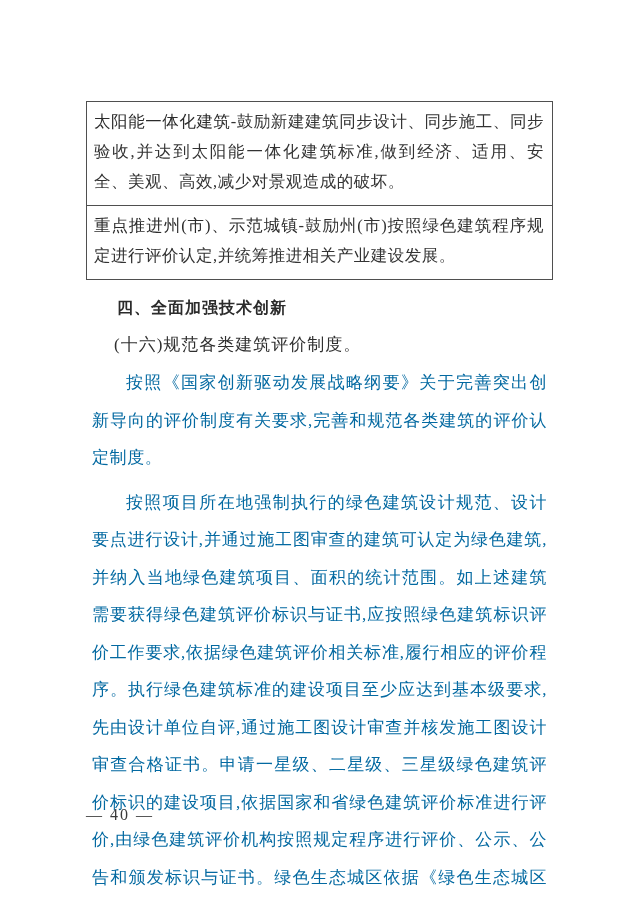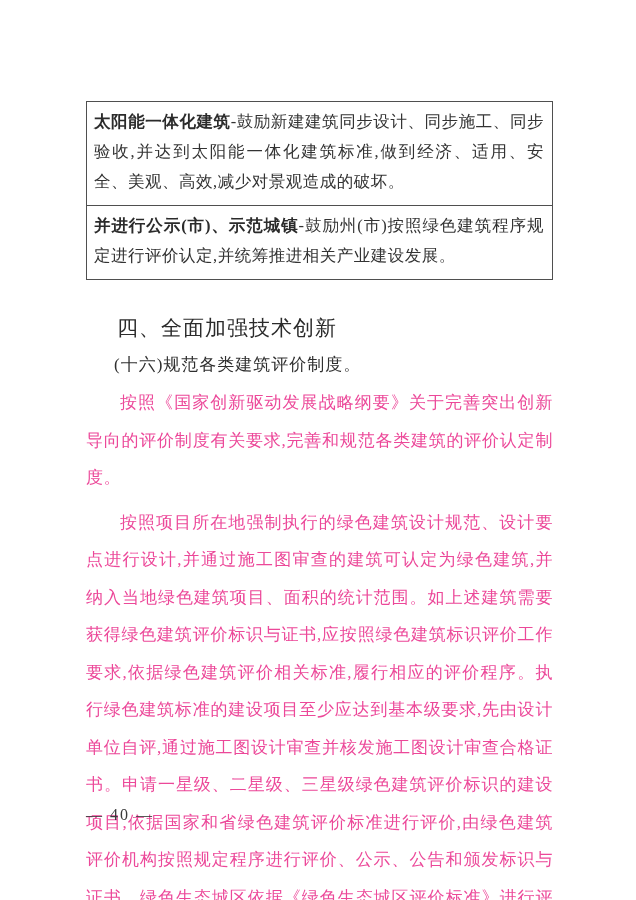--- a/index.html
+++ b/index.html
@@ -31,56 +31,56 @@
     padding: 5px 8px 8px 7px;
     font-size: 16.5px;
     line-height: 30px;
     text-align: justify;
     letter-spacing: 0.5px;
   }
   .summary-row + .summary-row {
     border-top: 1px solid #4f4f4f;
   }
   .summary-term {
-    font-weight: bold;
+    font-weight: normal;
     color: #2b2b2b;
   }
   .summary-desc {
     font-weight: normal;
   }
   
   .section-heading {
-    margin-top: 36px;
+    margin-top: 16px;
     padding-left: 31px;
     font-family: "Liberation Sans", "DejaVu Sans", sans-serif;
-    font-weight: normal;
-    font-size: 21px;
+    font-weight: bold;
+    font-size: 16px;
     line-height: 24px;
     color: #2b2b2b;
     letter-spacing: 1px;
   }
   .sub-heading {
     margin-top: 13px;
     padding-left: 28px;
     font-weight: normal;
     font-size: 17px;
     line-height: 24px;
     color: #2f2f2f;
     letter-spacing: 1px;
   }
   
   .para {
-    margin: 0;
+    margin: 6px;
     margin-top: 7px;
     font-size: 17px;
     line-height: 37.5px;
     text-align: justify;
     text-indent: 2em;
     letter-spacing: 0.6px;
-    color: #ec4899;
+    color: #0369a1;
   }
   
   .page-number {
     position: absolute;
     left: 86px;
     top: 806px;
     font-size: 16px;
     letter-spacing: 2px;
     color: #3a3a3a;
   }
@@ -88,21 +88,21 @@
 </head>
 <body>
 
 <div class="doc-body">
 
   <div class="summary-table">
     <div class="summary-row">
       <span class="summary-term">太阳能一体化建筑</span><span class="summary-desc">-鼓励新建建筑同步设计、同步施工、同步验收,并达到太阳能一体化建筑标准,做到经济、适用、安全、美观、高效,减少对景观造成的破坏。</span>
     </div>
     <div class="summary-row">
-      <span class="summary-term">并进行公示(市)、示范城镇</span><span class="summary-desc">-鼓励州(市)按照绿色建筑程序规定进行评价认定,并统筹推进相关产业建设发展。</span>
+      <span class="summary-term">重点推进州(市)、示范城镇</span><span class="summary-desc">-鼓励州(市)按照绿色建筑程序规定进行评价认定,并统筹推进相关产业建设发展。</span>
     </div>
   </div>
 
   <div class="section-heading">四、全面加强技术创新</div>
 
   <div class="sub-heading">(十六)规范各类建筑评价制度。</div>
 
   <p class="para">按照《国家创新驱动发展战略纲要》关于完善突出创新导向的评价制度有关要求,完善和规范各类建筑的评价认定制度。</p>
 
   <p class="para">按照项目所在地强制执行的绿色建筑设计规范、设计要点进行设计,并通过施工图审查的建筑可认定为绿色建筑,并纳入当地绿色建筑项目、面积的统计范围。如上述建筑需要获得绿色建筑评价标识与证书,应按照绿色建筑标识评价工作要求,依据绿色建筑评价相关标准,履行相应的评价程序。执行绿色建筑标准的建设项目至少应达到基本级要求,先由设计单位自评,通过施工图设计审查并核发施工图设计审查合格证书。申请一星级、二星级、三星级绿色建筑评价标识的建设项目,依据国家和省绿色建筑评价标准进行评价,由绿色建筑评价机构按照规定程序进行评价、公示、公告和颁发标识与证书。绿色生态城区依据《绿色生态城区评价标准》进行评价,按照绿色建筑程序规定进行评价认定,确认一星级、二星级、三星级绿色生态城区等级水平,并进行公示、公告和颁发标识与证书。</p>

